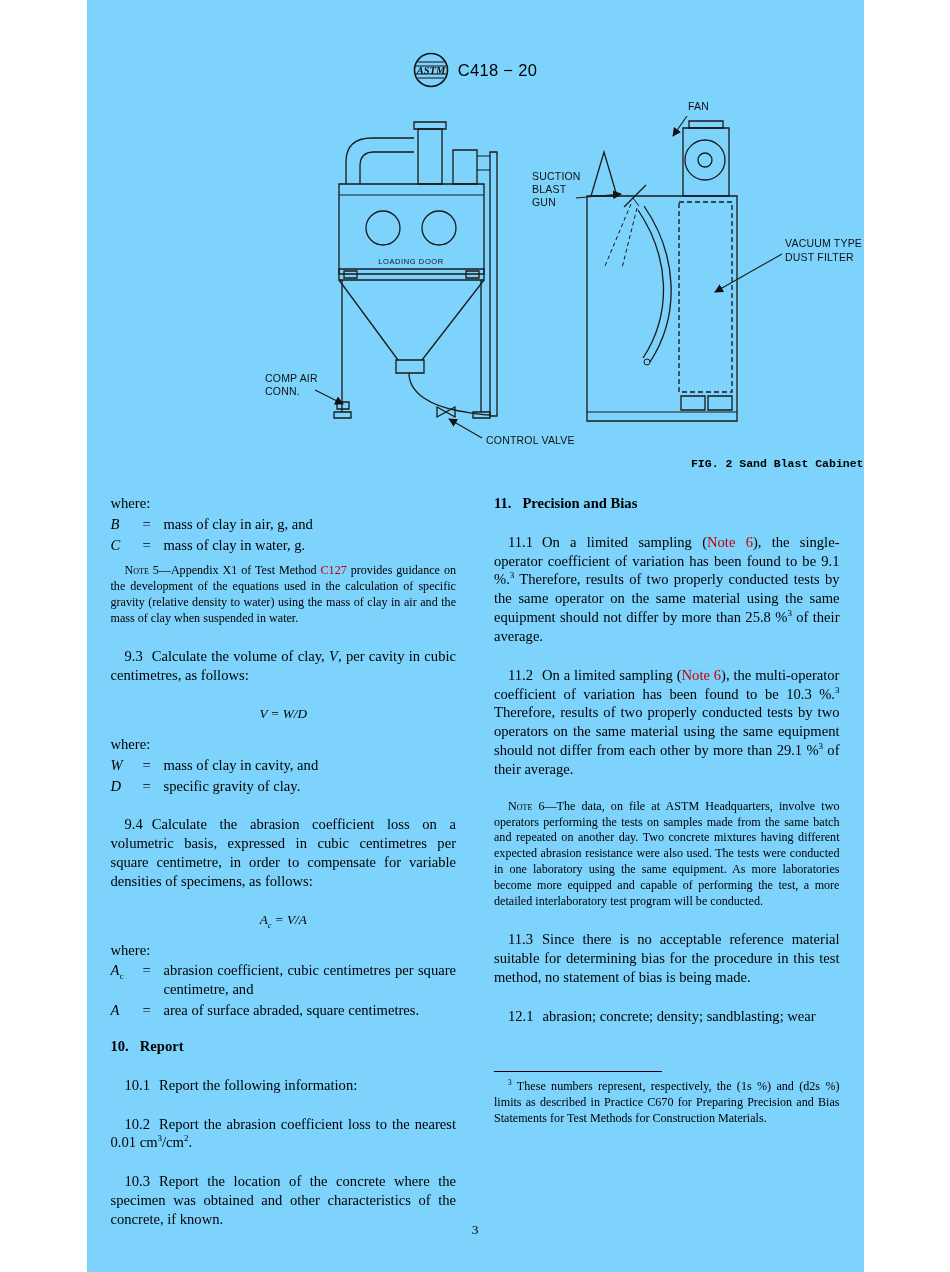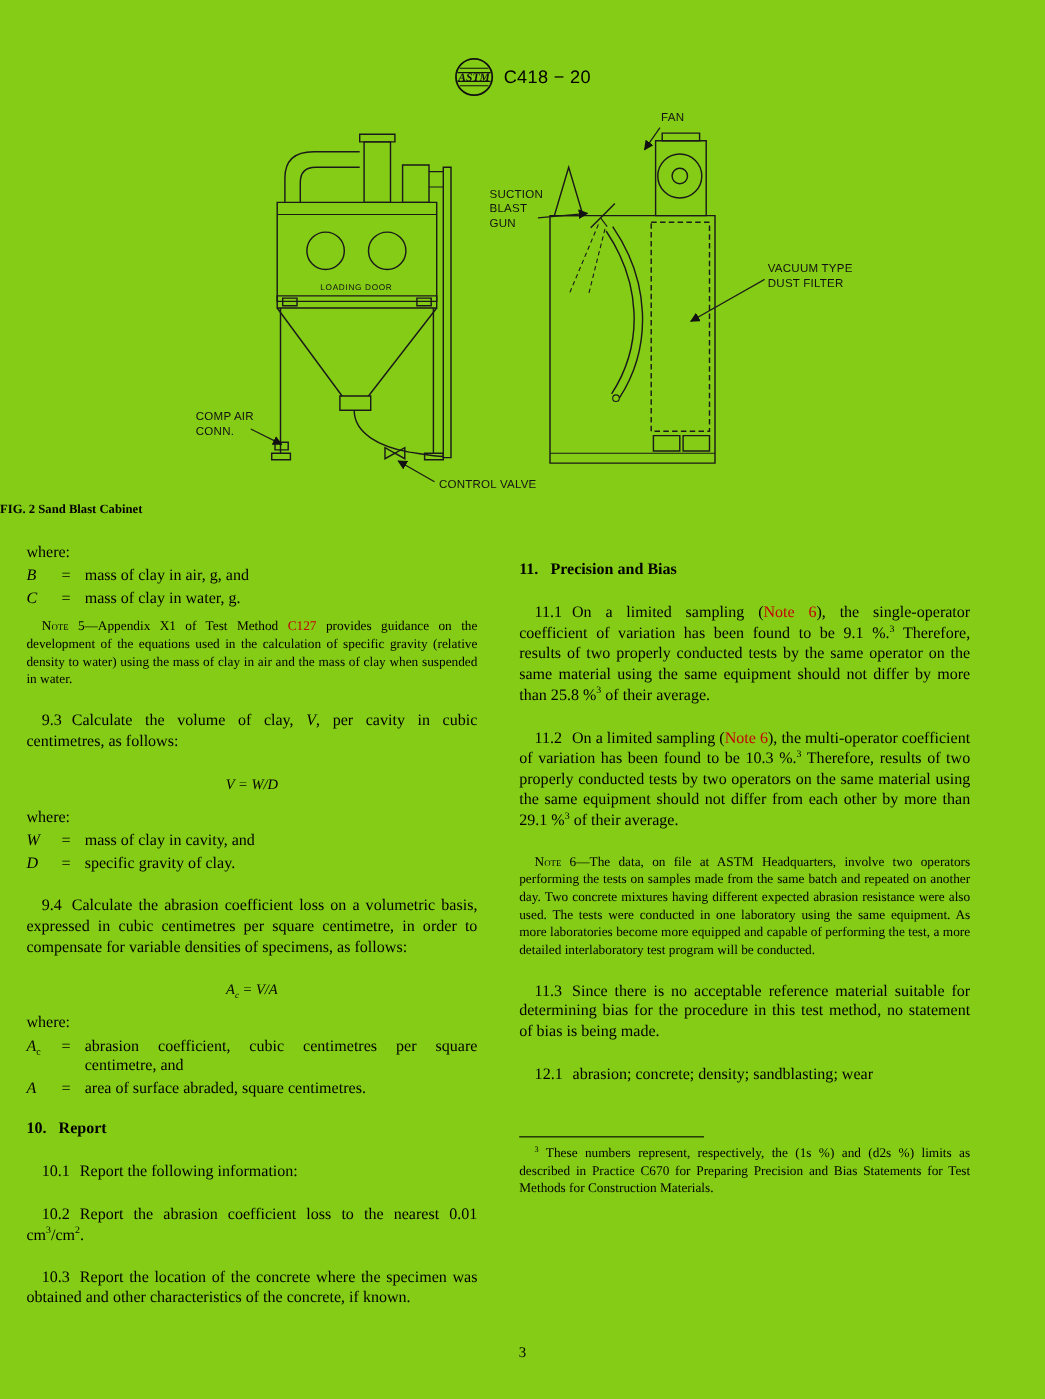--- a/index.html
+++ b/index.html
@@ -1,32 +1,32 @@
 <!DOCTYPE html>
 <html><head>
 <meta charset="utf-8">
 <style>
   html,body{margin:0;padding:0;background:#ffffff;}
   .page{
-    width:950px;height:1272px;position:relative;background:#84cc16;color:#000;
+    width:777px;height:1272px;position:relative;background:#7dd3fc;color:#000;
     font-family:"Liberation Serif", serif;overflow:hidden;margin:0 auto;
   }
   
   .doc-header{padding-top:52px;display:flex;justify-content:center;align-items:center;gap:9px;}
   .designation{font-family:"Liberation Sans", sans-serif;font-weight:normal;font-size:16.5px;letter-spacing:0.3px;}
   
   .fig{margin:6px 0 0 0;}
   .figure-svg{display:block;}
   .figure-svg *{vector-effect:non-scaling-stroke;}
   .draw{stroke:#1a1a1a;stroke-width:1.3;fill:none;}
   .thin{stroke:#1a1a1a;stroke-width:1;fill:none;}
   .lead{stroke:#1a1a1a;stroke-width:1.1;fill:none;}
   .lbl{font-family:"Liberation Sans", sans-serif;font-size:10.5px;fill:#111;letter-spacing:0.2px;}
   .lbl-sm{font-family:"Liberation Sans", sans-serif;font-size:7.5px;fill:#111;letter-spacing:0.6px;}
-  .figcap{text-align:left;font-family:Liberation Serif, serif;font-weight:bold;font-size:11.5px;margin-top:3px;}
+  .figcap{text-align:right;font-family:Liberation Mono, monospace;font-weight:bold;font-size:11.5px;margin-top:3px;}
   
   .columns{display:flex;gap:38px;padding:0 24px;margin-top:16px;font-size:14.6px;line-height:1.29;text-align:justify;}
   .col{width:410px;}
   .where{margin:8px 0 2px 0;}
   .defrow{display:grid;grid-template-columns:27px 16px auto;column-gap:5px;margin:2px 0;}
   .dvar{font-style:italic;}
   .para{margin:20px 0;text-indent:14px;}
   .pnum{margin-right:9px;}
   .sec{font-size:14.6px;font-weight:bold;margin:17px 0 7px 0;text-align:left;}
   .hnum{margin-right:11px;}
@@ -211,21 +211,21 @@
       <h3 class="sec"><span class="hnum">10.</span><span>Report</span></h3>
 
       <p class="para"><span class="pnum">10.1</span><span>Report the following information:</span></p>
 
       <p class="para"><span class="pnum">10.2</span><span>Report the abrasion coefficient loss to the nearest 0.01 cm</span><sup>3</sup><span>/cm</span><sup>2</sup><span>.</span></p>
 
       <p class="para"><span class="pnum">10.3</span><span>Report the location of the concrete where the specimen was obtained and other characteristics of the concrete, if known.</span></p>
     </div>
 
     <div class="col">
-      <h3 class="sec" style="margin-top:24px;"><span class="hnum">11.</span><span>Precision and Bias</span></h3>
+      <h3 class="sec" style="margin-top:8px;"><span class="hnum">11.</span><span>Precision and Bias</span></h3>
 
       <p class="para"><span class="pnum">11.1</span><span>On a limited sampling (</span><span class="link">Note 6</span><span>), the single-operator coefficient of variation has been found to be 9.1 %.</span><sup>3</sup><span> Therefore, results of two properly conducted tests by the same operator on the same material using the same equipment should not differ by more than 25.8 %</span><sup>3</sup><span> of their average.</span></p>
 
       <p class="para"><span class="pnum">11.2</span><span>On a limited sampling (</span><span class="link">Note 6</span><span>), the multi-operator coefficient of variation has been found to be 10.3 %.</span><sup>3</sup><span> Therefore, results of two properly conducted tests by two operators on the same material using the same equipment should not differ from each other by more than 29.1 %</span><sup>3</sup><span> of their average.</span></p>
 
       <p class="note"><span class="sc">Note 6</span><span>—The data, on file at ASTM Headquarters, involve two operators performing the tests on samples made from the same batch and repeated on another day. Two concrete mixtures having different expected abrasion resistance were also used. The tests were conducted in one laboratory using the same equipment. As more laboratories become more equipped and capable of performing the test, a more detailed interlaboratory test program will be conducted.</span></p>
 
       <p class="para"><span class="pnum">11.3</span><span>Since there is no acceptable reference material suitable for determining bias for the procedure in this test method, no statement of bias is being made.</span></p>
 
 

